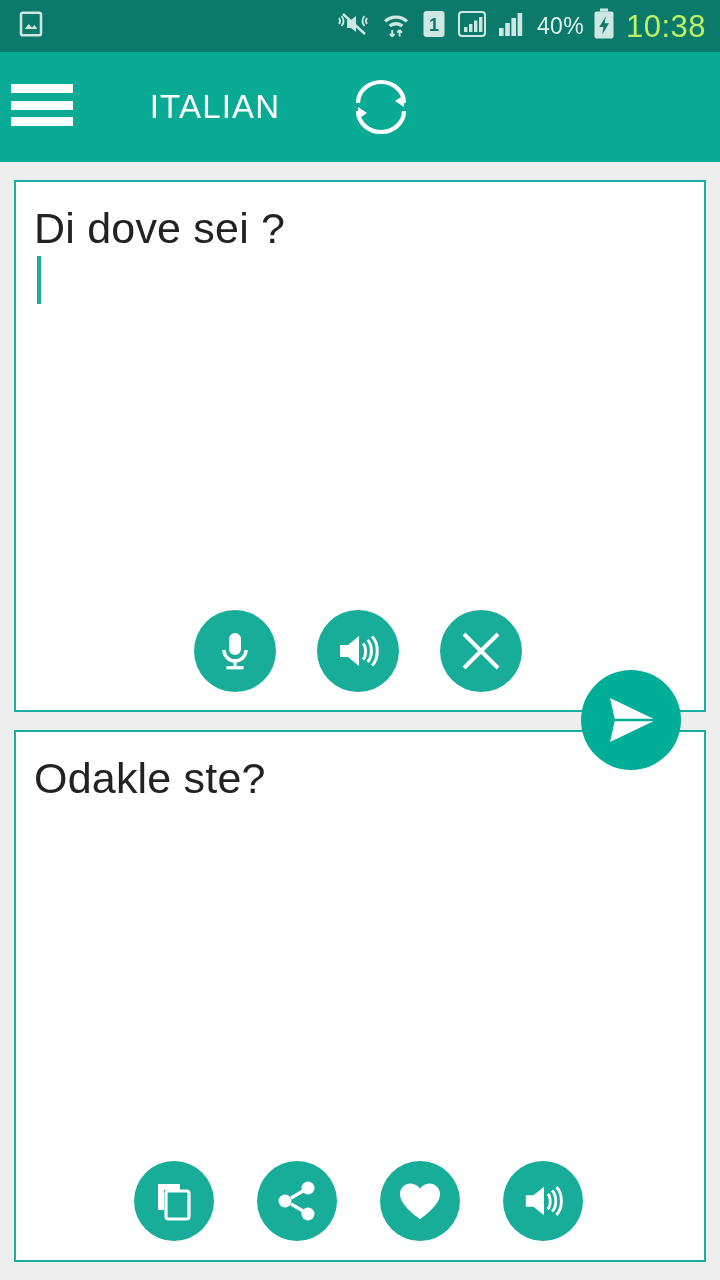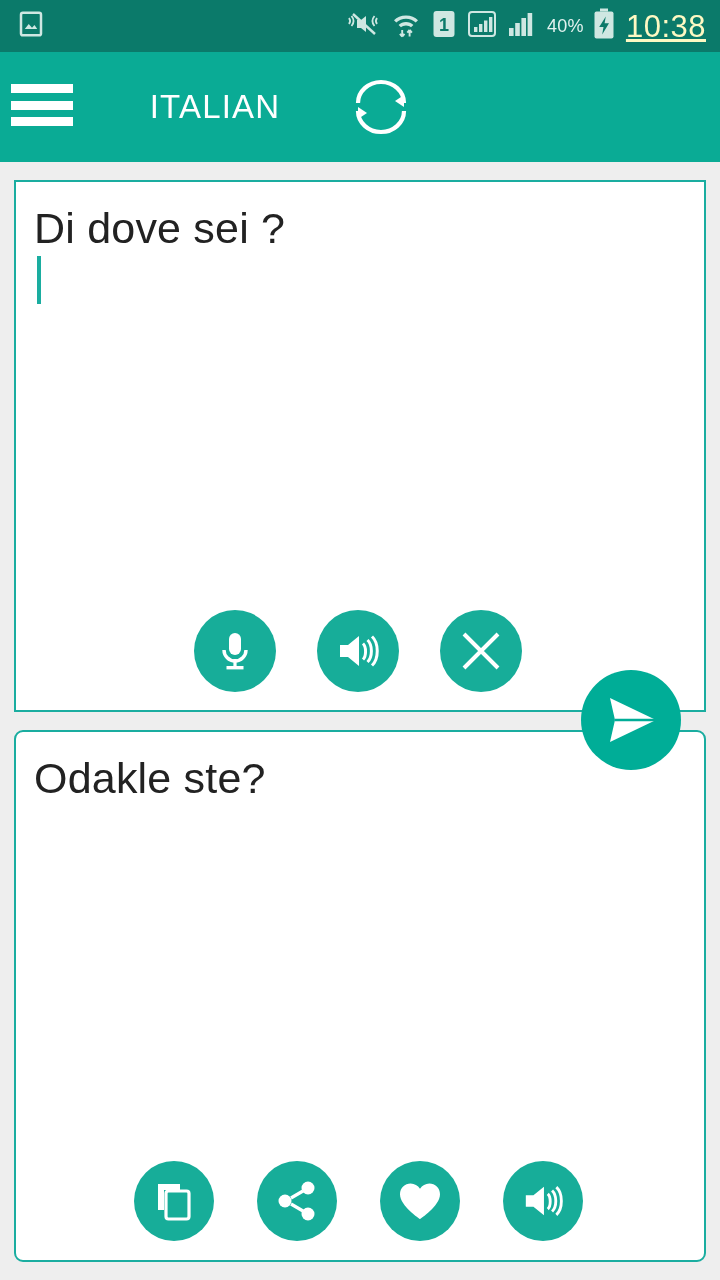--- a/index.html
+++ b/index.html
@@ -40,32 +40,31 @@
   }
   .status-right {
     margin-left: auto;
     display: flex;
     align-items: center;
     gap: 11px;
   }
   .sb-icon { display: block; }
   .sb-text {
     color: #e3f2ef;
-    font-size: 18px;
+    font-size: 23px;
     letter-spacing: 0.3px;
     line-height: 1;
     white-space: nowrap;
   }
   .sb-clock {
-    color: #fef9c3;
+    color: #bef264;
     font-size: 31px;
     line-height: 1;
     white-space: nowrap;
     letter-spacing: 0.5px;
-    text-decoration: underline;
   }
   .sb-batt-pct { margin-right: -2px; }
 
   
   .app-bar {
     position: absolute;
     left: 0; top: 52px;
     width: 720px;
     height: 110px;
     background: #0aab95;
@@ -115,21 +114,21 @@
   }
 
   
   .card {
     position: absolute;
     background: #ffffff;
     border: 2px solid #1aada0;
     box-sizing: border-box;
   }
   .card-input  { left: 14px; top: 180px;  width: 692px; height: 532px; }
-  .card-output { left: 14px; top: 730px;  width: 692px; height: 532px; border-radius: 9px; }
+  .card-output { left: 14px; top: 730px;  width: 692px; height: 532px; }
 
   .text-row {
     position: absolute;
     left: 18px;
     top: 22px;
     right: 18px;
     display: flex;
     align-items: flex-start;
     flex-direction: column;
   }

